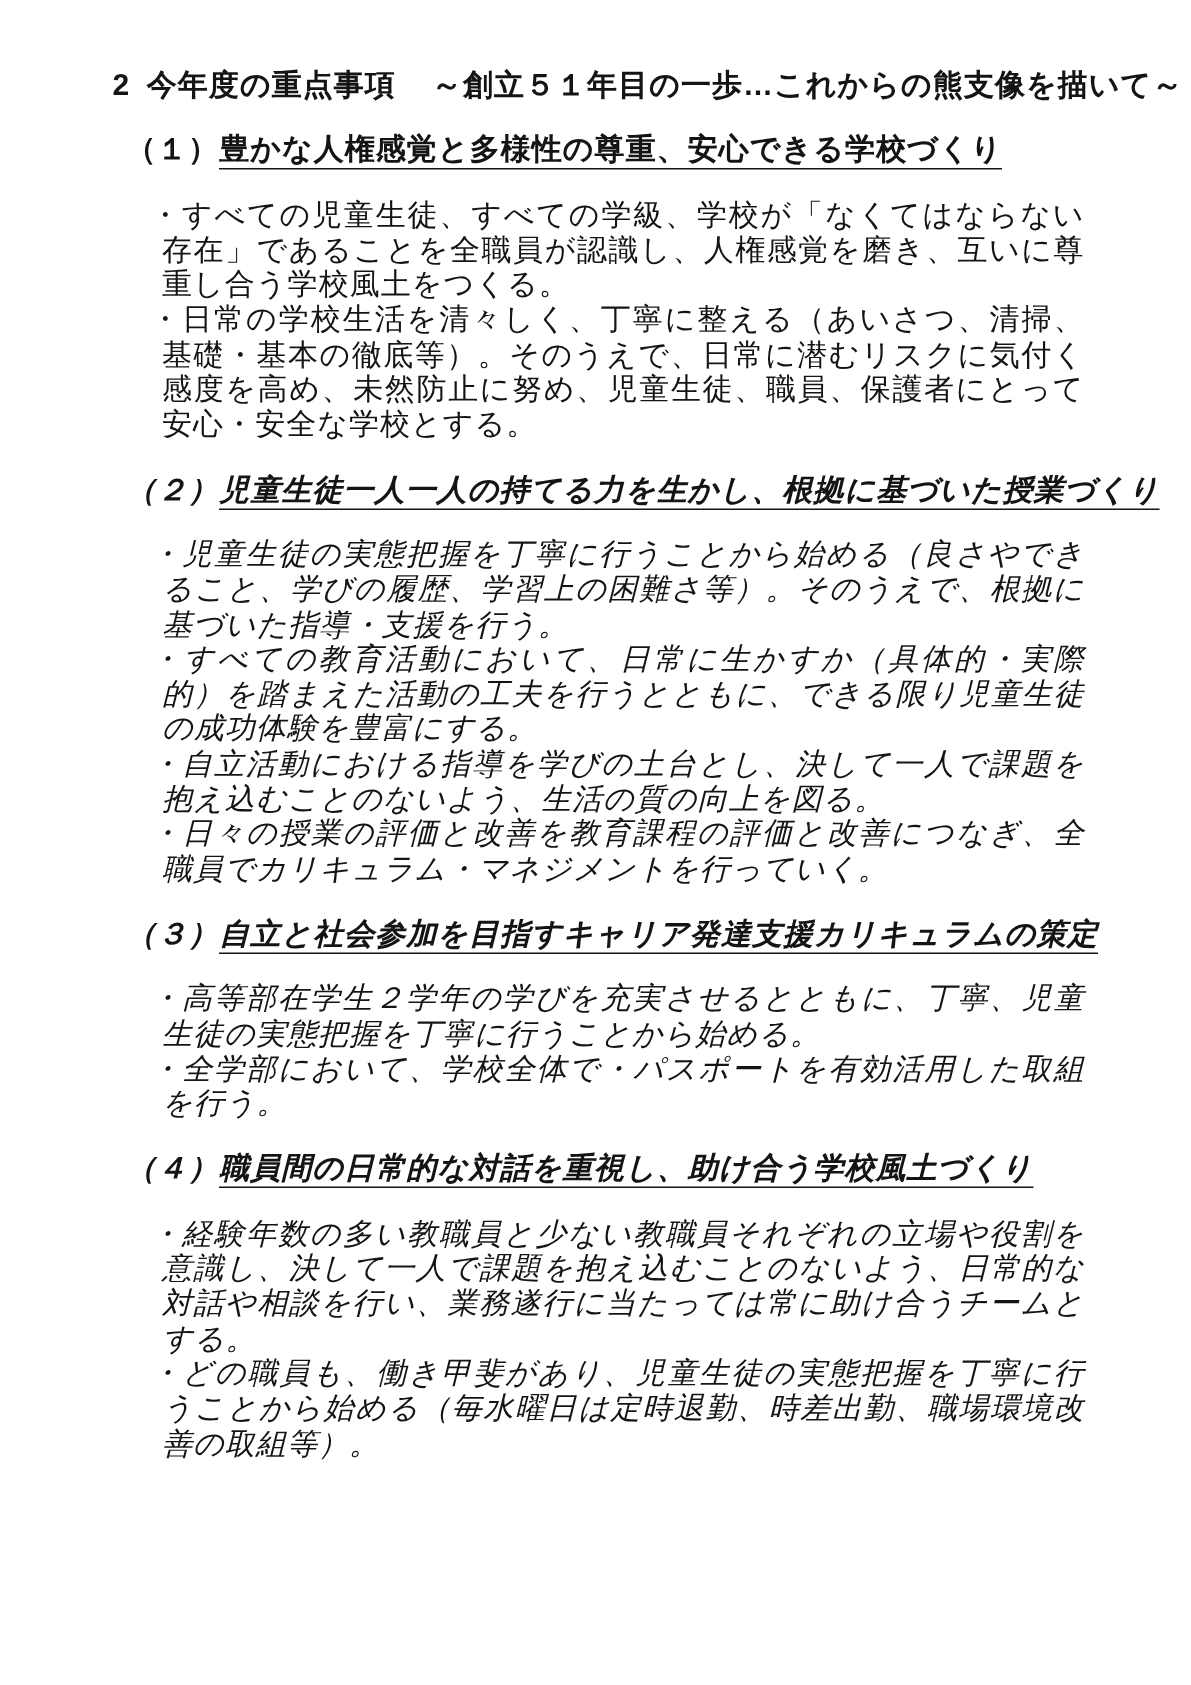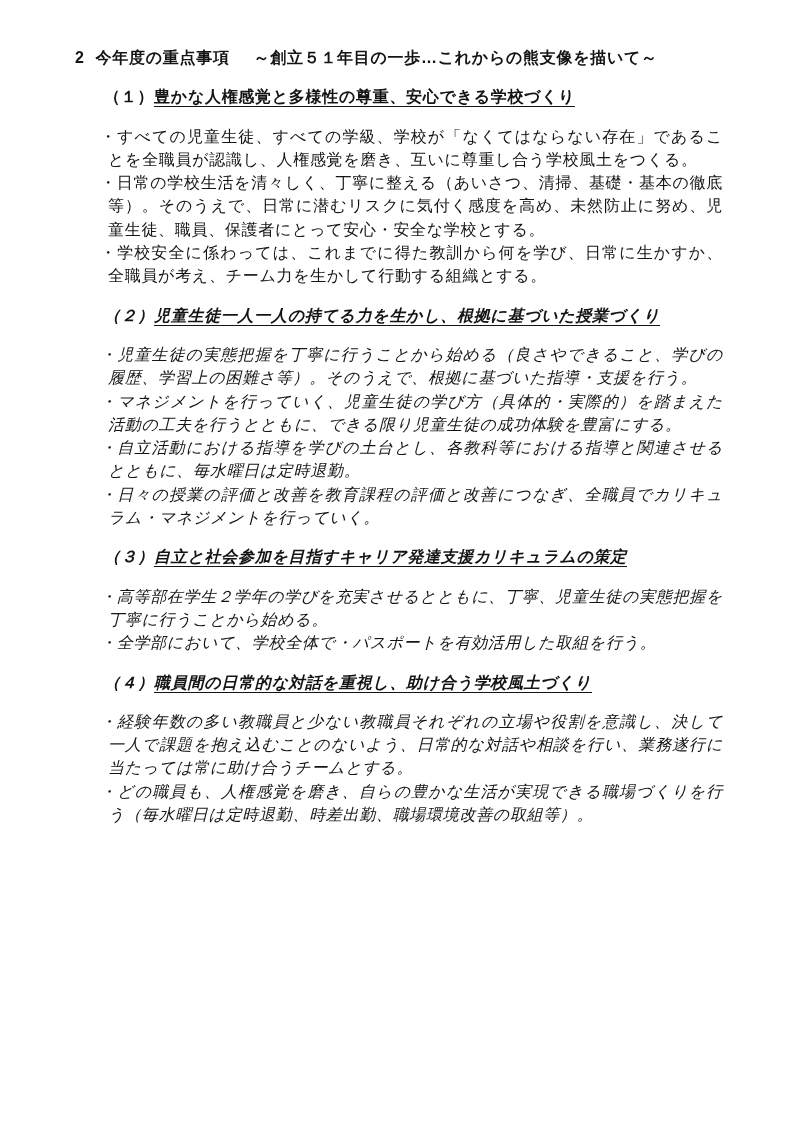--- a/index.html
+++ b/index.html
@@ -10,21 +10,21 @@
   .page {
     position: relative;
     width: 794px;
     height: 1123px;
     margin: 0 auto;
     background: #ffffff;
     box-sizing: border-box;
     padding: 46px 80px 0 75px;
     overflow: hidden;
     font-family: "Liberation Sans", "DejaVu Sans", sans-serif;
-    font-size: 16px;
+    font-size: 20px;
     line-height: 23.3px;
     letter-spacing: 0.7px;
     color: #141414;
   }
   .doc-title {
     font-weight: 700;
     margin: 0 0 5px 0;
     white-space: nowrap;
   }
   .doc-title .t-num {
@@ -36,21 +36,21 @@
     margin-left: 24px;
   }
   .section {
     margin: 0;
   }
   .section + .section {
     margin-top: 15px;
     font-style: italic;
   }
   .sec-head {
-    margin-left: 29px;
+    margin-left: 9px;
     font-weight: 700;
     white-space: nowrap;
   }
   .sec-head .sec-title {
     border-bottom: 1.5px solid #141414;
     padding-bottom: 1px;
   }
   .bullet {
     margin: 0 0 0 25px;
     width: 623px;
@@ -66,36 +66,35 @@
 <div class="page">
 
   <p class="doc-title">
     <span class="t-num">2</span><span class="t-text">今年度の重点事項</span><span class="t-sub">～創立５１年目の一歩…これからの熊支像を描いて～</span>
   </p>
 
   <div class="section">
     <p class="sec-head"><span class="sec-num">（１）</span><span class="sec-title">豊かな人権感覚と多様性の尊重、安心できる学校づくり</span></p>
     <p class="bullet"><span>・</span><span>すべての児童生徒、すべての学級、学校が「なくてはならない存在」であることを全職員が認識し、人権感覚を磨き、互いに尊重し合う学校風土をつくる。</span></p>
     <p class="bullet"><span>・</span><span>日常の学校生活を清々しく、丁寧に整える（あいさつ、清掃、基礎・基本の徹底等）。そのうえで、日常に潜むリスクに気付く感度を高め、未然防止に努め、児童生徒、職員、保護者にとって安心・安全な学校とする。</span></p>
-    <p class="bullet"><span>・</span><span>学校安全に係わっては、これまでに得た教訓から何を学び、日常に生かすか、全職員が考え、チーム力を生かして行動する組織とする。</span></p>
   </div>
 
   <div class="section">
     <p class="sec-head"><span class="sec-num">（２）</span><span class="sec-title">児童生徒一人一人の持てる力を生かし、根拠に基づいた授業づくり</span></p>
     <p class="bullet"><span>・</span><span>児童生徒の実態把握を丁寧に行うことから始める（良さやできること、学びの履歴、学習上の困難さ等）。そのうえで、根拠に基づいた指導・支援を行う。</span></p>
-    <p class="bullet"><span>・</span><span>マネジメントを行っていく、児童生徒の学び方（具体的・実際的）を踏まえた活動の工夫を行うとともに、できる限り児童生徒の成功体験を豊富にする。</span></p>
-    <p class="bullet"><span>・</span><span>自立活動における指導を学びの土台とし、各教科等における指導と関連させるとともに、毎水曜日は定時退勤。</span></p>
+    <p class="bullet"><span>・</span><span>すべての教育活動において、日常に生かすか（具体的・実際的）を踏まえた活動の工夫を行うとともに、できる限り児童生徒の成功体験を豊富にする。</span></p>
+    <p class="bullet"><span>・</span><span>自立活動における指導を学びの土台とし、決して一人で課題を抱え込むことのないよう、生活の質の向上を図る。</span></p>
     <p class="bullet"><span>・</span><span>日々の授業の評価と改善を教育課程の評価と改善につなぎ、全職員でカリキュラム・マネジメントを行っていく。</span></p>
   </div>
 
   <div class="section">
     <p class="sec-head"><span class="sec-num">（３）</span><span class="sec-title">自立と社会参加を目指すキャリア発達支援カリキュラムの策定</span></p>
     <p class="bullet"><span>・</span><span>高等部在学生２学年の学びを充実させるとともに、丁寧、児童生徒の実態把握を丁寧に行うことから始める。</span></p>
     <p class="bullet"><span>・</span><span>全学部において、学校全体で・パスポートを有効活用した取組を行う。</span></p>
   </div>
 
   <div class="section">
     <p class="sec-head"><span class="sec-num">（４）</span><span class="sec-title">職員間の日常的な対話を重視し、助け合う学校風土づくり</span></p>
     <p class="bullet"><span>・</span><span>経験年数の多い教職員と少ない教職員それぞれの立場や役割を意識し、決して一人で課題を抱え込むことのないよう、日常的な対話や相談を行い、業務遂行に当たっては常に助け合うチームとする。</span></p>
-    <p class="bullet"><span>・</span><span>どの職員も、人権感覚を磨き、自らの豊かな生活が実現できる職場づくりを行う（毎水曜日は定時退勤、時差出勤、職場環境改善の取組等）。</span></p>
+    <p class="bullet"><span>・</span><span>どの職員も、働き甲斐があり、児童生徒の実態把握を丁寧に行うことから始める（毎水曜日は定時退勤、時差出勤、職場環境改善の取組等）。</span></p>
   </div>
 
 </div>
 
 </body></html>

